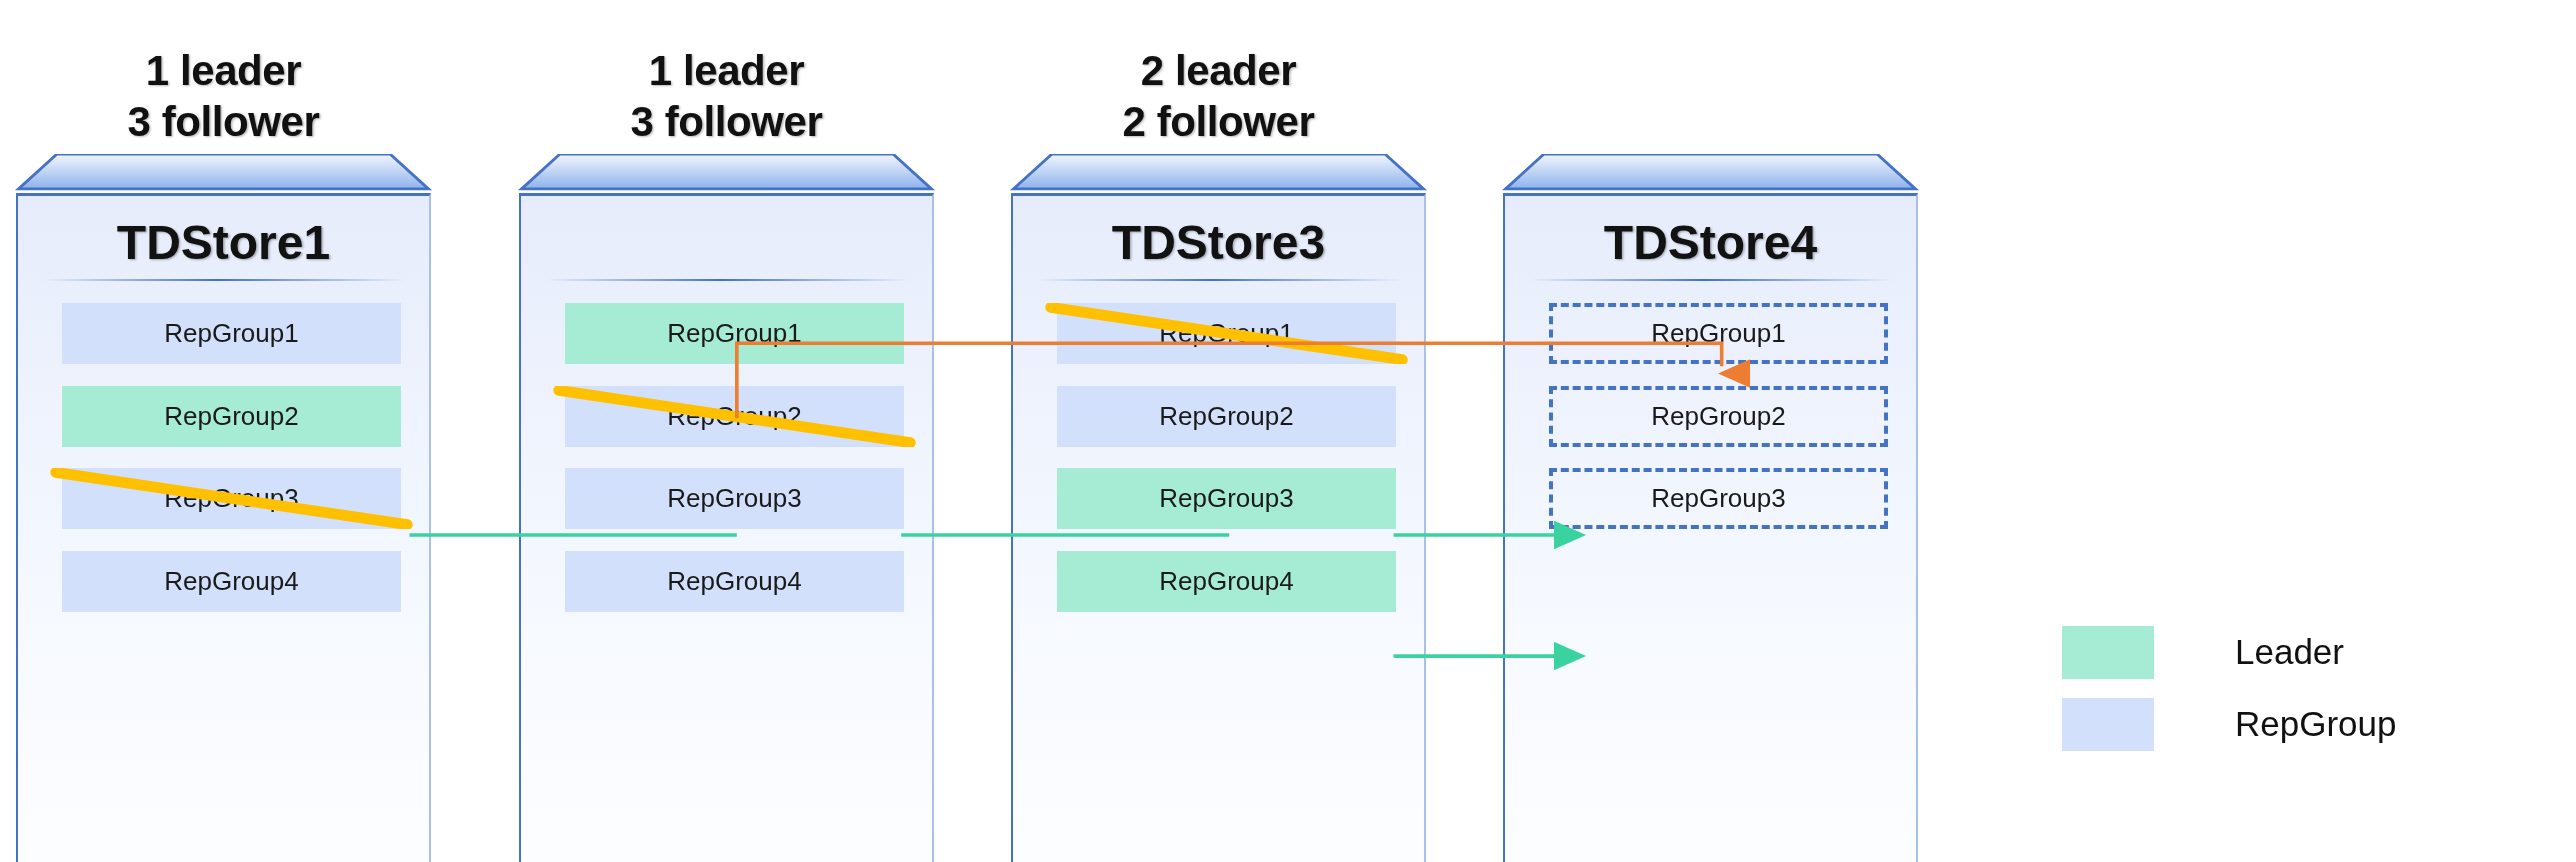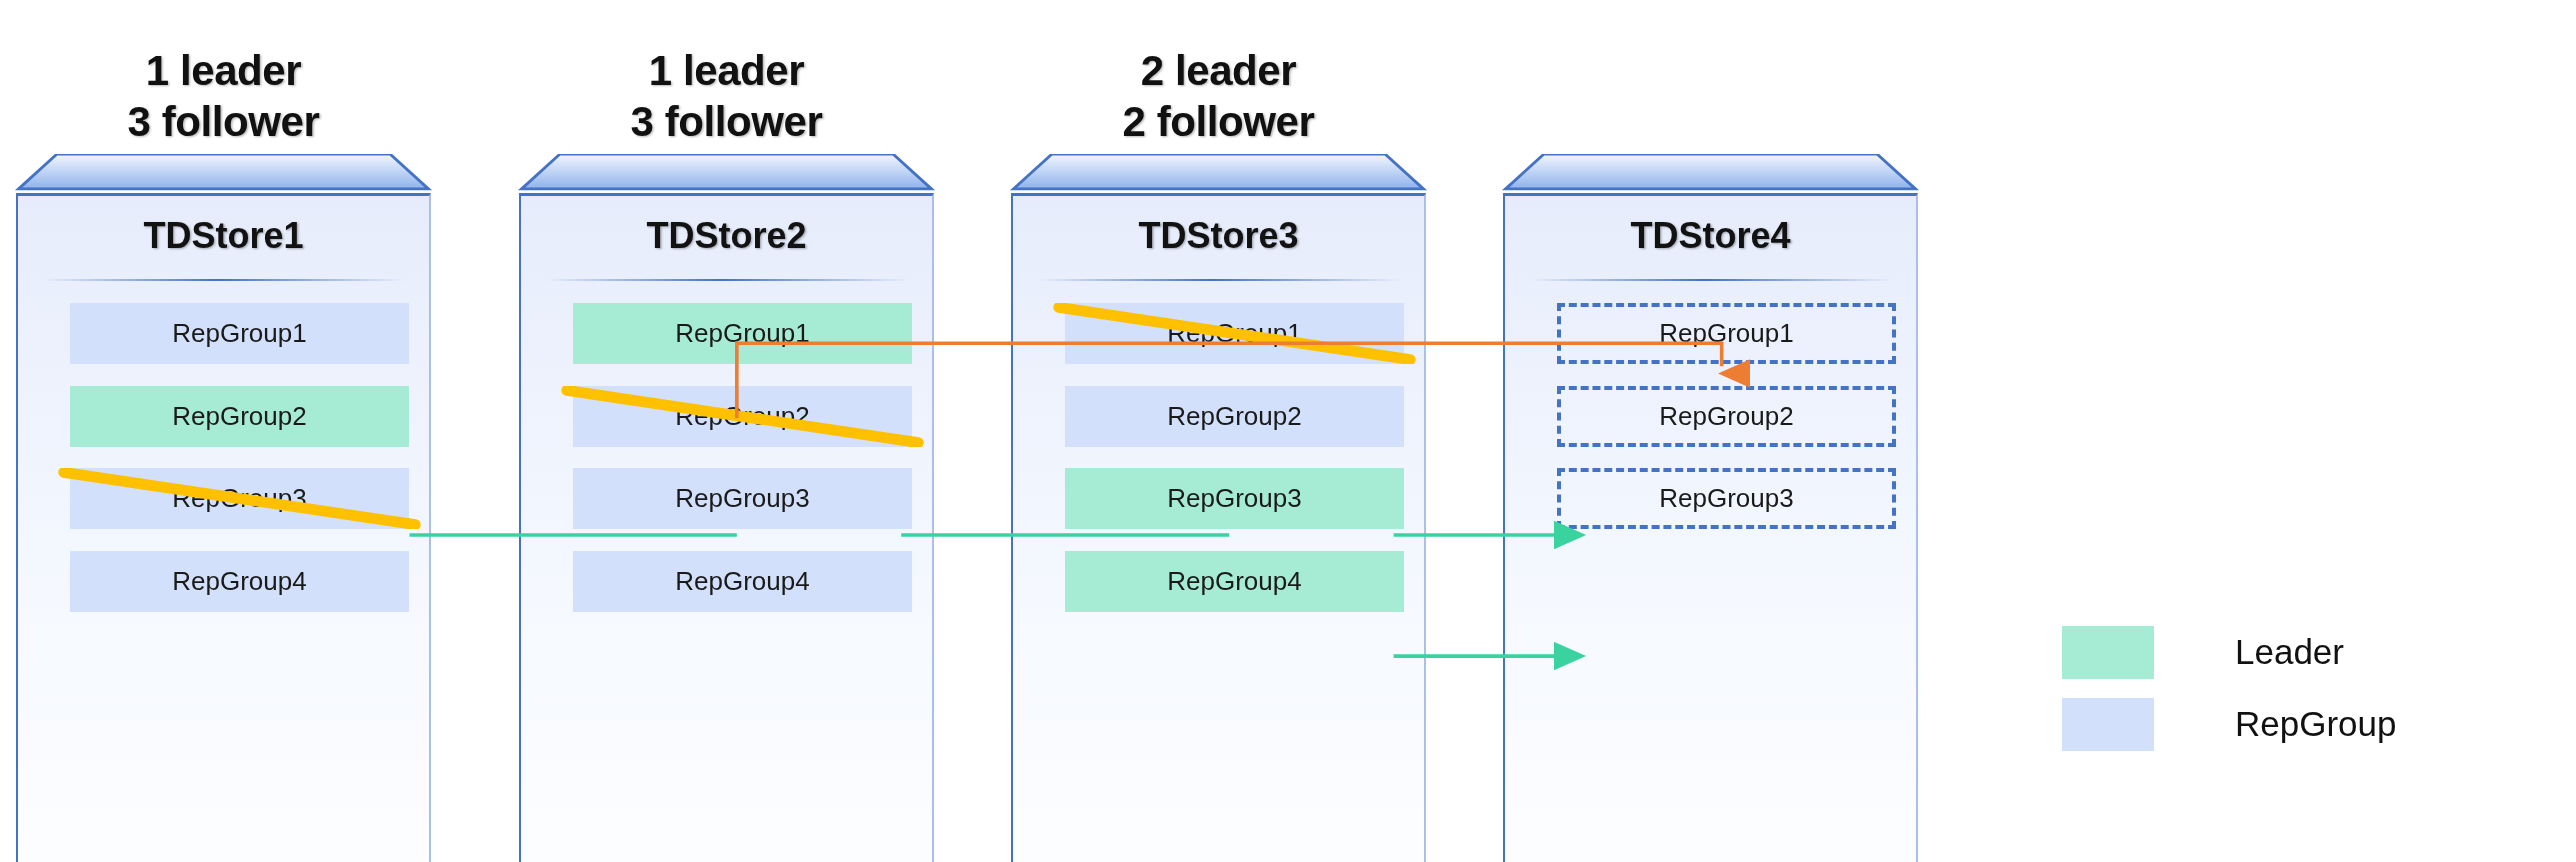--- a/index.html
+++ b/index.html
@@ -12,25 +12,25 @@
   .hdr{position:absolute;left:0;top:45px;width:447px;text-align:center;
        font-size:42px;font-weight:bold;color:#111111;line-height:1.22;
        letter-spacing:-0.4px;text-shadow:1.4px 1.4px 2.2px rgba(0,0,0,.28);}
   .lid{position:absolute;left:0;top:154px;width:447px;height:37px;}
   .lid svg{display:block;}
   .body{position:absolute;left:16px;top:193px;width:415px;height:670px;
         background:linear-gradient(180deg,#e6ecfb 0%,#edf2fd 28%,#f6f9ff 64%,#fcfdff 100%);
         border-left:2.9px solid #4472c4;border-right:2.9px solid #a9c0e8;
         border-top:3.6px solid #4472c4;box-sizing:border-box;}
   .title{position:absolute;left:0;top:19px;width:100%;text-align:center;
-         font-size:36px;font-weight:bold;color:#121212;
+         font-size:48px;font-weight:bold;color:#121212;
          text-shadow:1.4px 1.4px 2.2px rgba(0,0,0,.3);}
   .rule{position:absolute;left:24.5px;top:83px;width:363px;height:2.2px;
         background:linear-gradient(90deg,rgba(68,114,196,0) 0%,#4472c4 48%,rgba(68,114,196,0) 100%);}
-  .rgwrap{position:absolute;left:16px;top:107px;width:100%;}
+  .rgwrap{position:absolute;left:8px;top:107px;width:100%;}
 
   .rg{position:relative;margin:0 auto 21.6px auto;width:339px;height:61px;
       display:flex;align-items:center;justify-content:center;box-sizing:border-box;}
   .rg .lbl{font-size:26px;color:#1a1a1a;font-weight:400;position:relative;z-index:2;}
   .rg.follower{background:#d2e0fb;}
   .rg.leader{background:#a6ecd5;}
   .rg.ghost{background:transparent;border:4.3px dashed #4472c4;}
   .strike{position:absolute;left:-13px;top:0;width:365px;height:61px;z-index:3;
           pointer-events:none;}
 
@@ -101,21 +101,20 @@
         <defs>
             <linearGradient id="lg2" x1="0" y1="0" x2="0" y2="1">
           <stop offset="0" stop-color="#f2f6fe"></stop>
               <stop offset="1" stop-color="#8fb3ec"></stop>
         </linearGradient>
           </defs>
         <path d="M76,0 L544,0 L598,49 L22,49 Z" fill="url(#lg2)" stroke="#4472c4" stroke-width="4"></path>
       </svg>
     </div>
     <div class="body">
-      <div class="title">TDStore2</div>
       <div class="rule"></div>
       <div class="rgwrap">
         <div class="rg leader">
           <span class="lbl">RepGroup1</span>
         </div>
         <div class="rg follower">
           <span class="lbl">RepGroup2</span>
           <svg class="strike" viewBox="0 0 506 85">
             <line x1="8" y1="6" x2="498" y2="79" stroke="#ffc000" stroke-width="15" stroke-linecap="round"></line>
           </svg>

